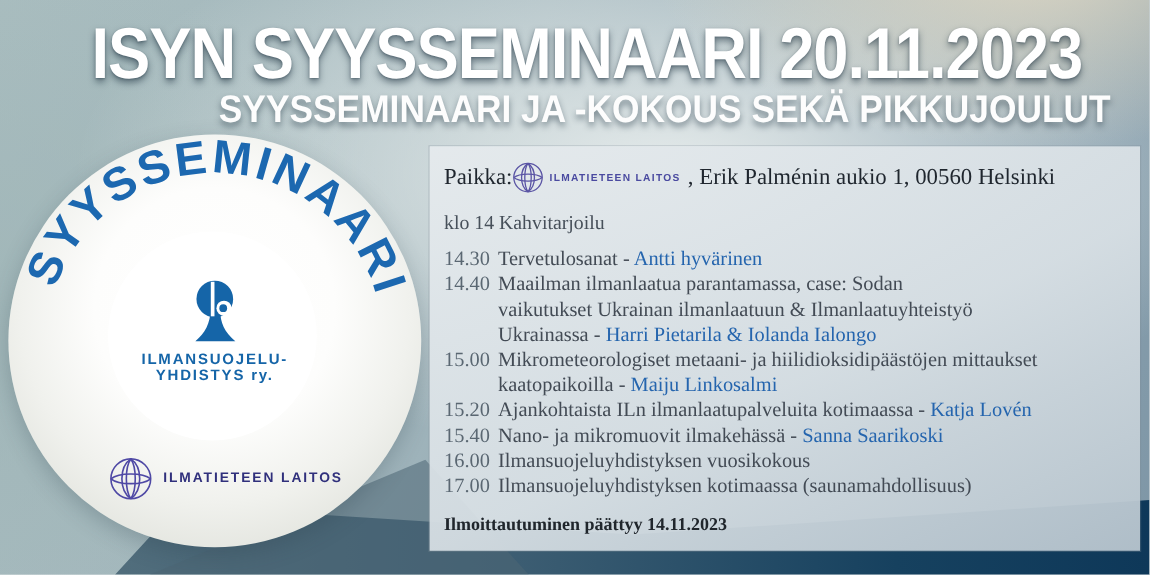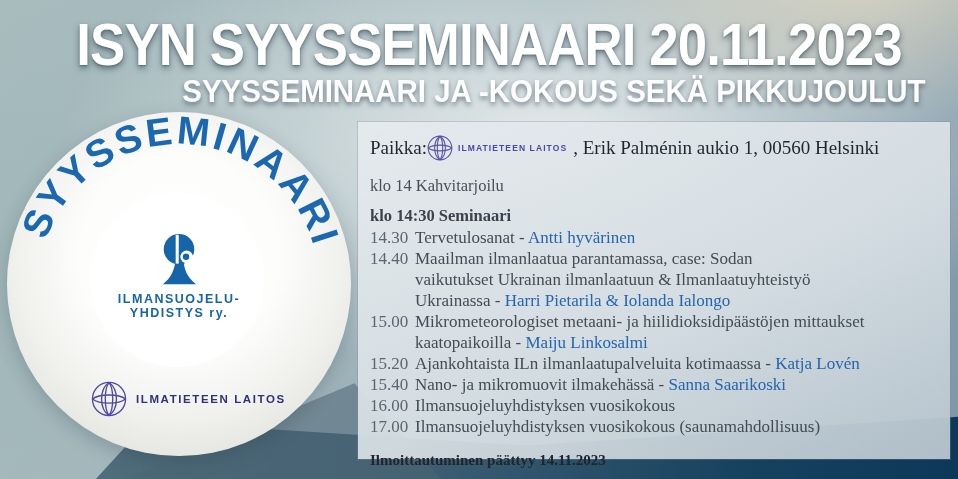--- a/index.html
+++ b/index.html
@@ -169,21 +169,20 @@
           <path d="M1.8 20 C9 14 31 14 38.2 20"></path>
           <path d="M1.8 20 C9 26 31 26 38.2 20"></path>
         </g>
       </svg>
       <span class="fmi-label">ILMATIETEEN LAITOS</span>
     </span>
     <span class="loc-address">, Erik Palménin aukio 1, 00560 Helsinki</span>
   </div>
 
   <div class="intro-line first">klo 14 Kahvitarjoilu</div>
-  <div class="intro-line bold">klo 14:30 Seminaari</div>
 
   <div class="sched">
     <div class="sched-row">
       <span class="sched-time">14.30</span>
       <span class="sched-text"><span class="sched-title">Tervetulosanat - </span><span class="speaker">Antti hyvärinen</span></span>
     </div>
     <div class="sched-row">
       <span class="sched-time">14.40</span>
       <span class="sched-text"><span class="sched-title">Maailman ilmanlaatua parantamassa, case: Sodan
 vaikutukset Ukrainan ilmanlaatuun &amp; Ilmanlaatuyhteistyö
@@ -201,18 +200,18 @@
     <div class="sched-row">
       <span class="sched-time">15.40</span>
       <span class="sched-text"><span class="sched-title">Nano- ja mikromuovit ilmakehässä - </span><span class="speaker">Sanna Saarikoski</span></span>
     </div>
     <div class="sched-row">
       <span class="sched-time">16.00</span>
       <span class="sched-text"><span class="sched-title">Ilmansuojeluyhdistyksen vuosikokous</span><span class="speaker"></span></span>
     </div>
     <div class="sched-row">
       <span class="sched-time">17.00</span>
-      <span class="sched-text"><span class="sched-title">Ilmansuojeluyhdistyksen vuosikokous (saunamahdollisuus)</span><span class="speaker"></span></span>
+      <span class="sched-text"><span class="sched-title">Ilmansuojeluyhdistyksen kotimaassa (saunamahdollisuus)</span><span class="speaker"></span></span>
     </div>
   </div>
 
   <div class="deadline">Ilmoittautuminen päättyy 14.11.2023</div>
 </div>
 
 </body></html>

